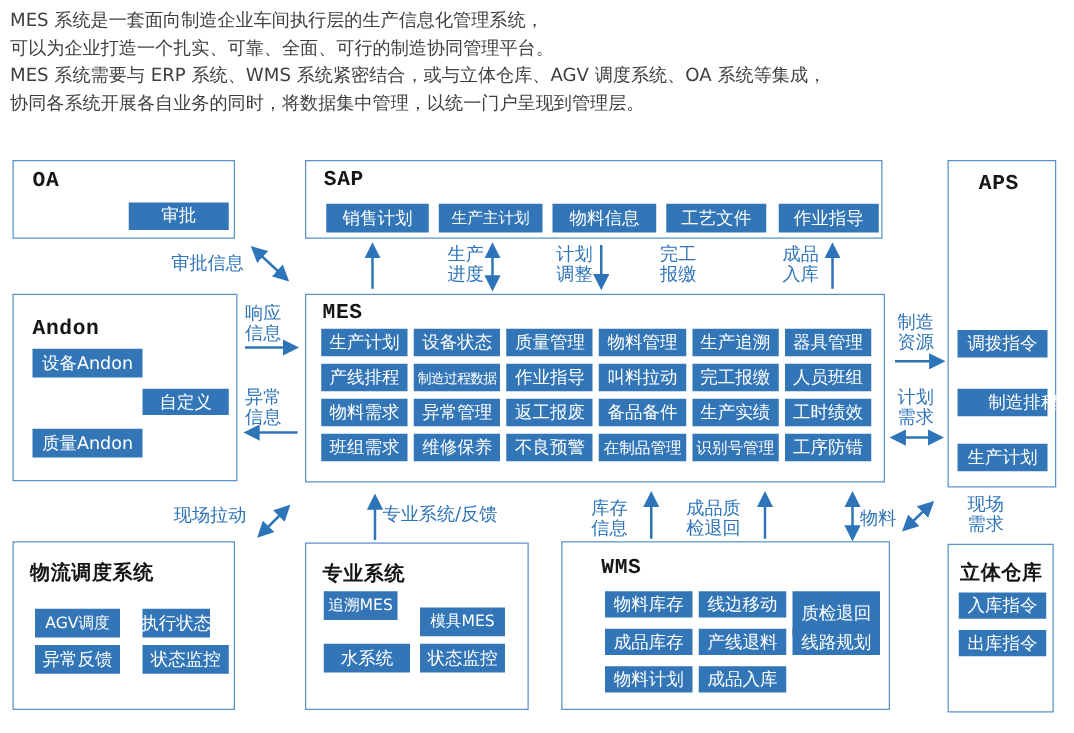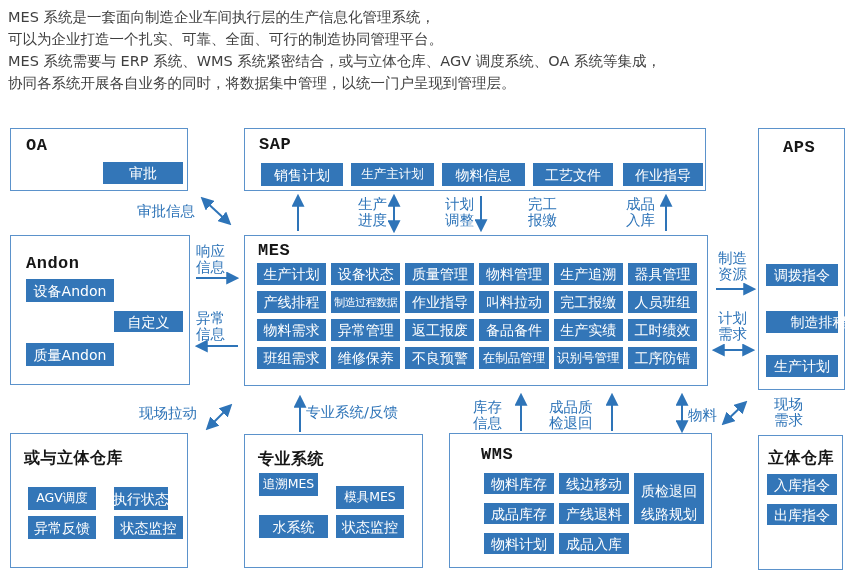--- a/index.html
+++ b/index.html
@@ -85,21 +85,21 @@
       <div class="chip">班组需求</div>
       <div class="chip">维修保养</div>
       <div class="chip">不良预警</div>
       <div class="chip sm">在制品管理</div>
       <div class="chip sm">识别号管理</div>
       <div class="chip">工序防错</div>
     </div>
   </div>
 
   <div class="box" style="left:10px;top:433px;width:178px;height:135px;">
-    <div class="box-title" style="left:13px;top:14px;">或与立体仓库</div>
+    <div class="box-title" style="left:13px;top:14px;">物流调度系统</div>
     <div class="chip sm" style="left:17px;top:53px;width:68px;height:23px;">AGV调度</div>
     <div class="chip" style="left:103px;top:53px;width:54px;height:23px;">执行状态</div>
     <div class="chip" style="left:17px;top:82px;width:68px;height:23px;">异常反馈</div>
     <div class="chip" style="left:103px;top:82px;width:69px;height:23px;">状态监控</div>
   </div>
 
   <div class="box" style="left:244px;top:434px;width:179px;height:134px;">
     <div class="box-title" style="left:13px;top:14px;">专业系统</div>
     <div class="chip sm" style="left:14px;top:38px;width:59px;height:23px;">追溯MES</div>
     <div class="chip sm" style="left:91px;top:51px;width:68px;height:23px;">模具MES</div>

